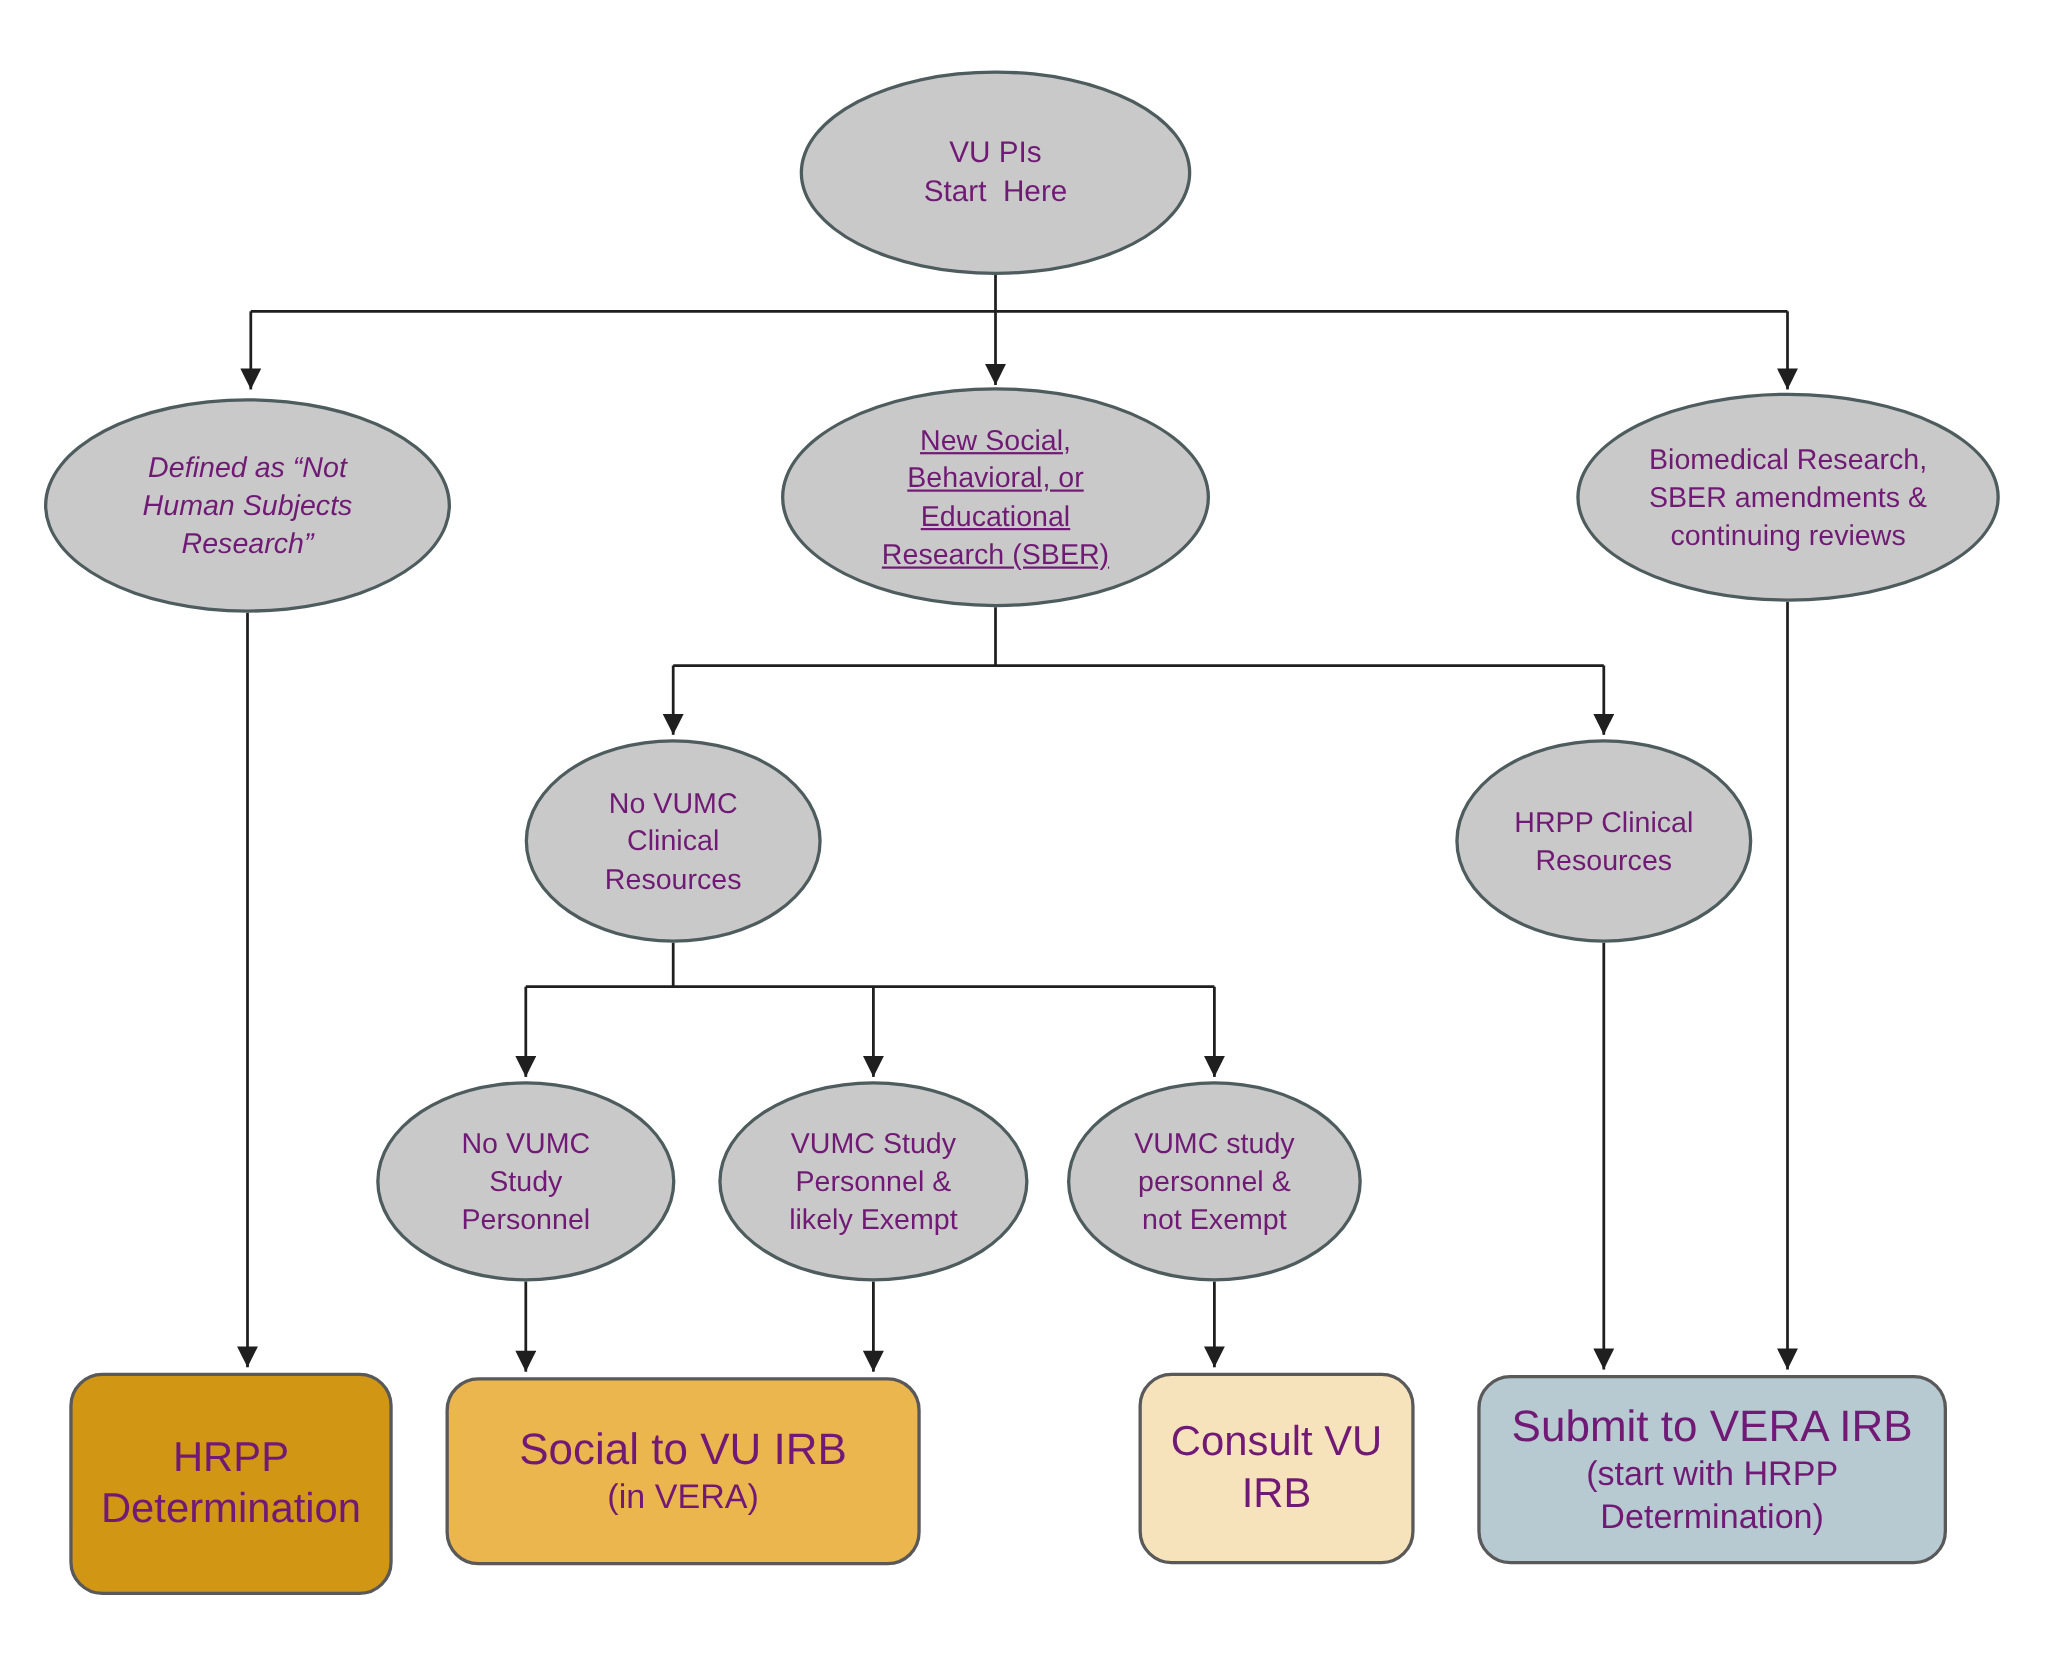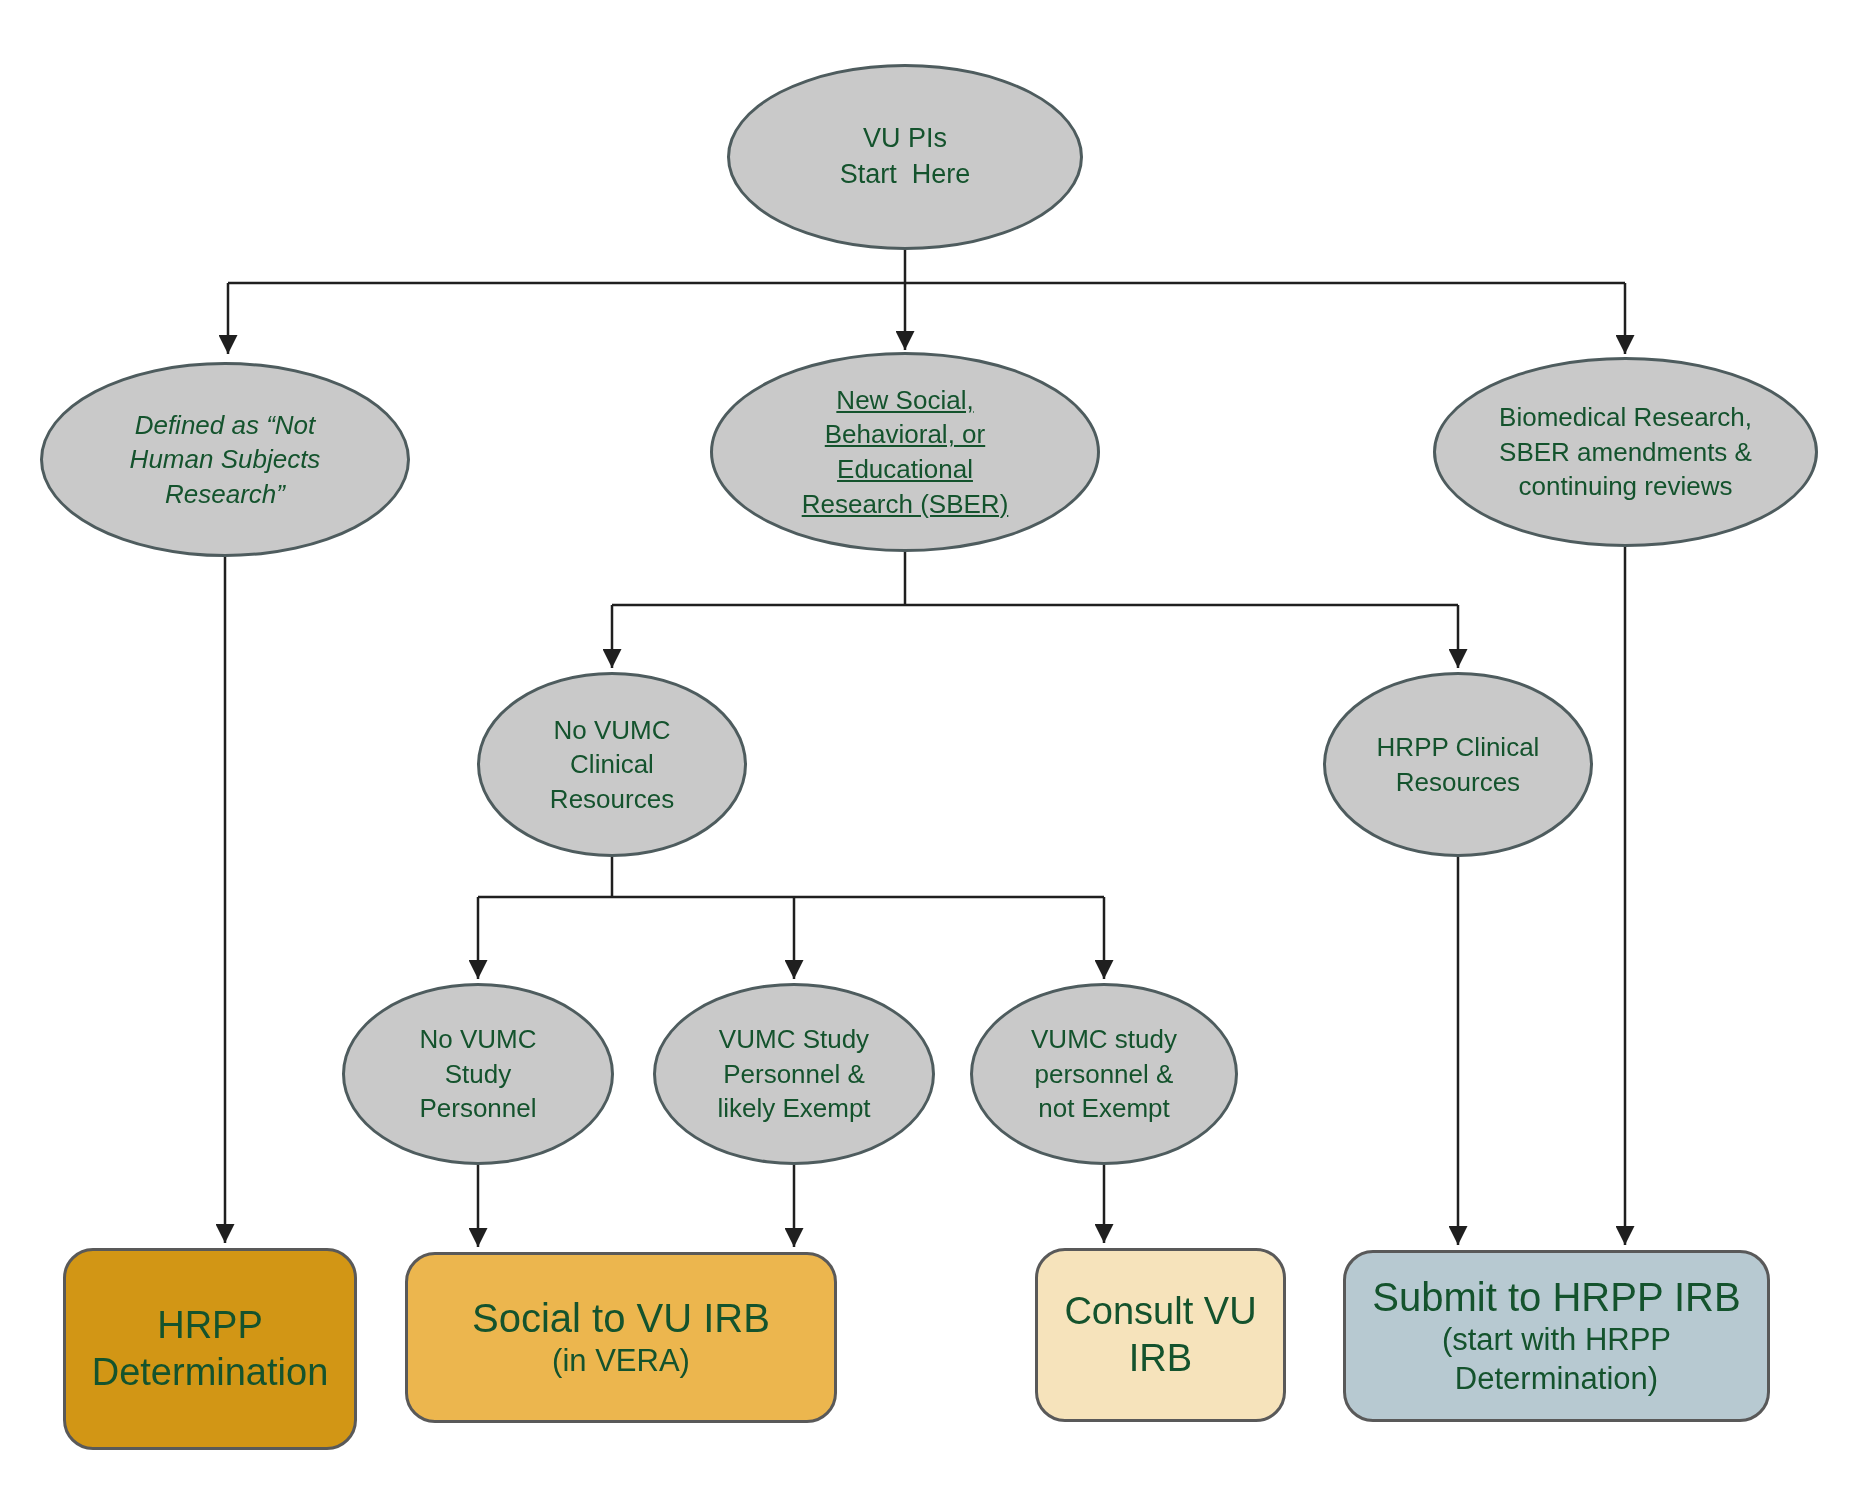--- a/index.html
+++ b/index.html
@@ -1,20 +1,20 @@
 <!DOCTYPE html>
 <html><head>
 <meta charset="utf-8">
 <style>
   html,body{margin:0;padding:0;background:#ffffff;}
   .canvas{
     position:relative;
     width:1859px;height:1507px;
     font-family:"Liberation Sans",sans-serif;
-    color:#14532d;
+    color:#701a75;
     overflow:hidden;
     background:#ffffff;
   }
   .connectors{position:absolute;left:0;top:0;z-index:1;}
   .node,.box{
     position:absolute;z-index:2;box-sizing:border-box;
     display:flex;flex-direction:column;align-items:center;justify-content:center;
     text-align:center;
   }
   .node{
@@ -127,18 +127,18 @@
     <span class="box-main">Social to VU IRB</span>
     <span class="box-sub">(in VERA)</span>
   </div>
 
   <div class="box" style="left:1035px;top:1248px;width:251px;height:174px;background:#f6e3bb;">
     <span>Consult VU
 IRB</span>
   </div>
 
   <div class="box" style="left:1343px;top:1250px;width:427px;height:172px;background:#b7c9d1;">
-    <span class="box-main">Submit to HRPP IRB</span>
+    <span class="box-main">Submit to VERA IRB</span>
     <span class="box-sub">(start with HRPP
 Determination)</span>
   </div>
 
 </div>
 
 </body></html>

